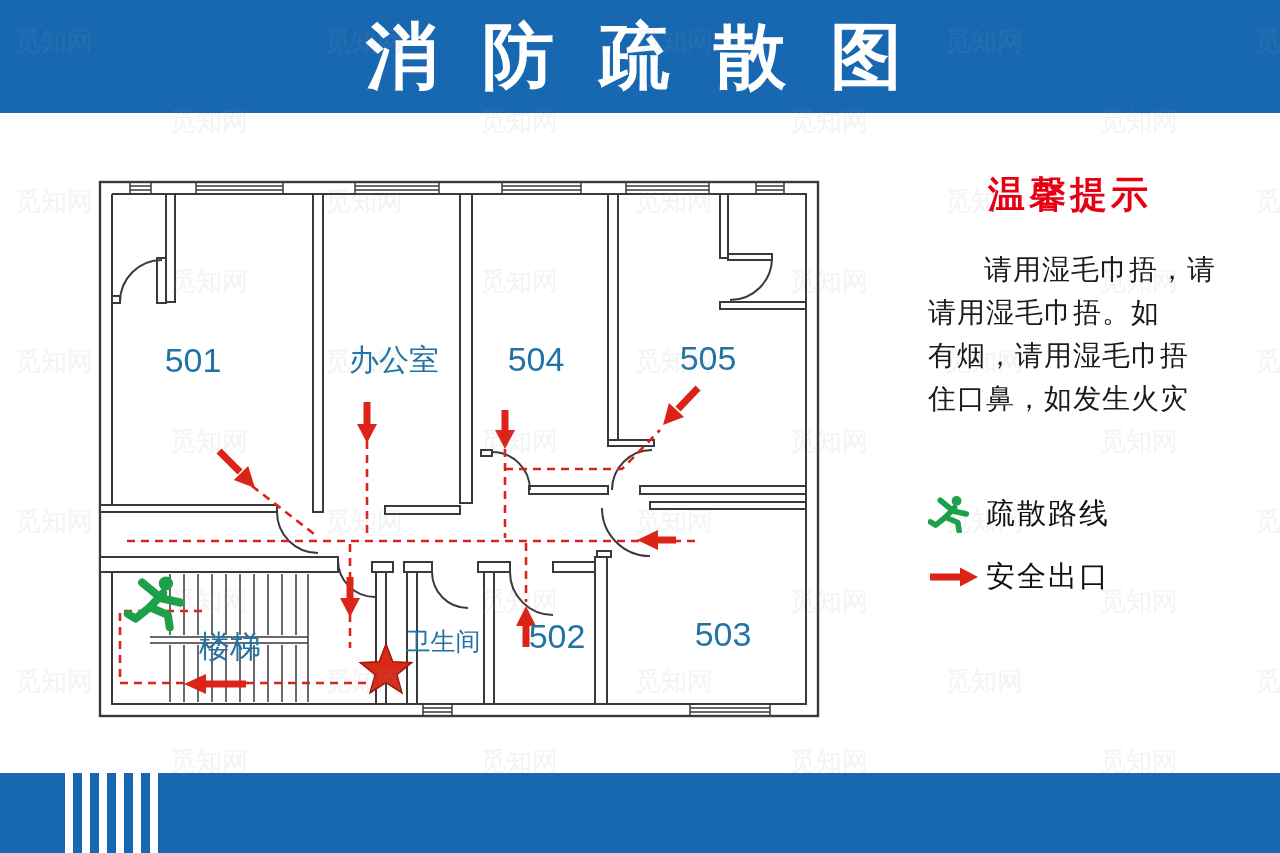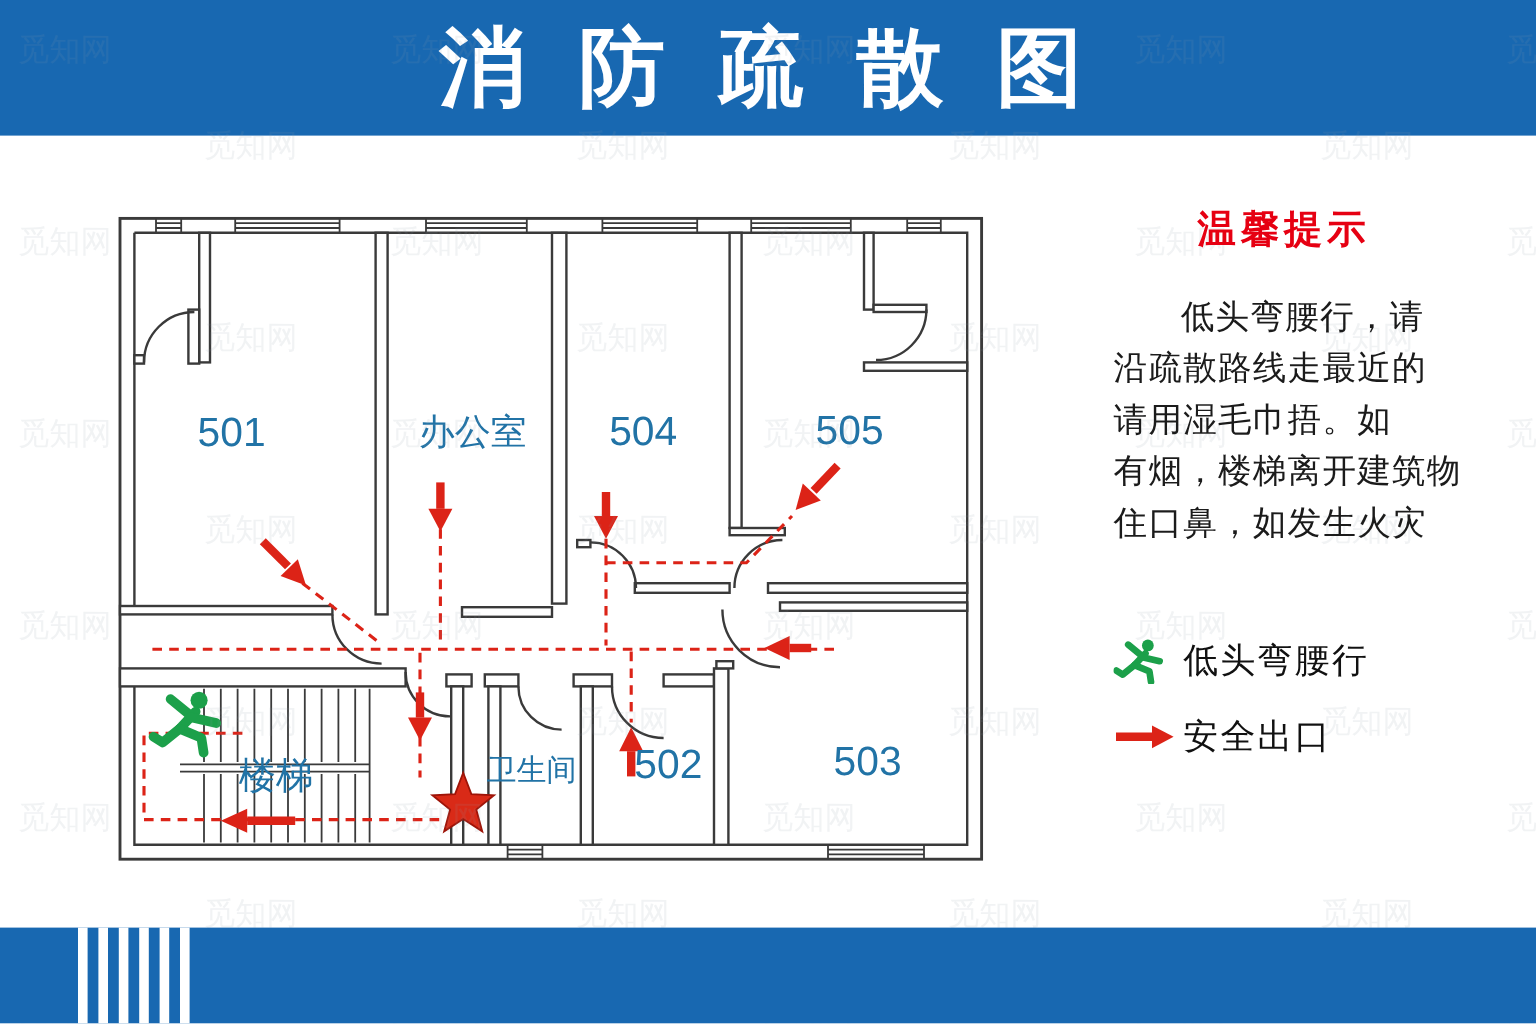--- a/index.html
+++ b/index.html
@@ -13,21 +13,21 @@
   #poster-title{
     position:absolute;left:0;top:0;width:1280px;height:113px;
     display:flex;align-items:center;justify-content:center;
     color:#ffffff;font-size:72px;font-weight:bold;letter-spacing:12px;
     margin:0;white-space:nowrap;border-radius:27px;
   }
   .stripe{position:absolute;top:0;height:80px;width:8px;background:#ffffff;}
   #plan-svg{position:absolute;left:0;top:0;}
   #tips-panel{position:absolute;left:928px;top:170px;width:284px;}
   #tips-heading{
-    text-align:center;color:#e60012;font-size:32px;font-weight:bold;
+    text-align:center;color:#e60012;font-size:37px;font-weight:bold;
     letter-spacing:4px;margin:0 0 28px 0;
   }
   .tip-line{
     font-size:28px;line-height:43px;color:#1b1b1b;letter-spacing:1px;
     text-align:justify;white-space:nowrap;
   }
   .tip-line.indent{padding-left:56px;}
   #legend{margin-top:72px;}
   .legend-row{display:flex;align-items:center;margin-bottom:19px;height:44px;}
   .legend-icon{flex:0 0 58px;display:flex;align-items:center;}
@@ -165,35 +165,34 @@
     <text x="557" y="648" font-size="34">502</text>
     <text x="723" y="646" font-size="34">503</text>
   </g>
 
   <rect x="0" y="0" width="1280" height="853" fill="url(#wm)" opacity="0.12" pointer-events="none"></rect>
 </svg>
 
 <div id="tips-panel">
   <h2 id="tips-heading">温馨提示</h2>
   <div>
-    <div class="tip-line indent">低头弯腰行，请</div>
-    <div class="tip-line">沿疏散路线走最近的</div>
+    <div class="tip-line indent">请用湿毛巾捂，请</div>
     <div class="tip-line">请用湿毛巾捂。如</div>
-    <div class="tip-line">有烟，楼梯离开建筑物</div>
+    <div class="tip-line">有烟，请用湿毛巾捂</div>
     <div class="tip-line">住口鼻，如发生火灾</div>
   </div>
 
   <div id="legend">
     <div class="legend-row">
       <span class="legend-icon">
         <svg width="44" height="38" viewBox="0 0 64 58">
             <use href="#exit-man"></use>
           </svg>
       </span>
-      <span class="legend-label">低头弯腰行</span>
+      <span class="legend-label">疏散路线</span>
     </div>
     <div class="legend-row">
       <span class="legend-icon">
         <svg width="52" height="22" viewBox="0 0 52 22">
           <line x1="2" y1="11" x2="32" y2="11" stroke="#dc2317" stroke-width="7"></line>
           <polygon points="32,1.5 50,11 32,20.5" fill="#dc2317"></polygon>
         </svg>
       </span>
       <span class="legend-label">安全出口</span>
     </div>

